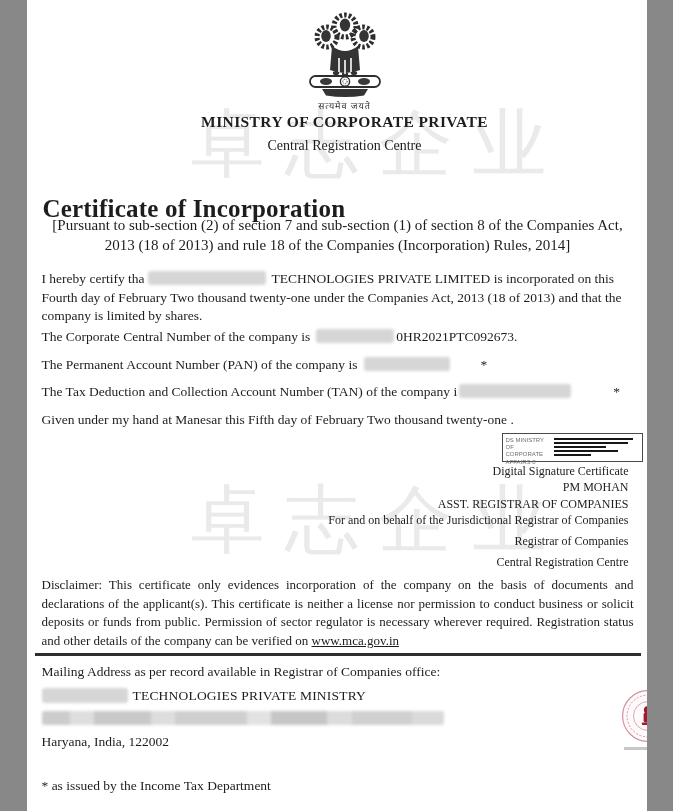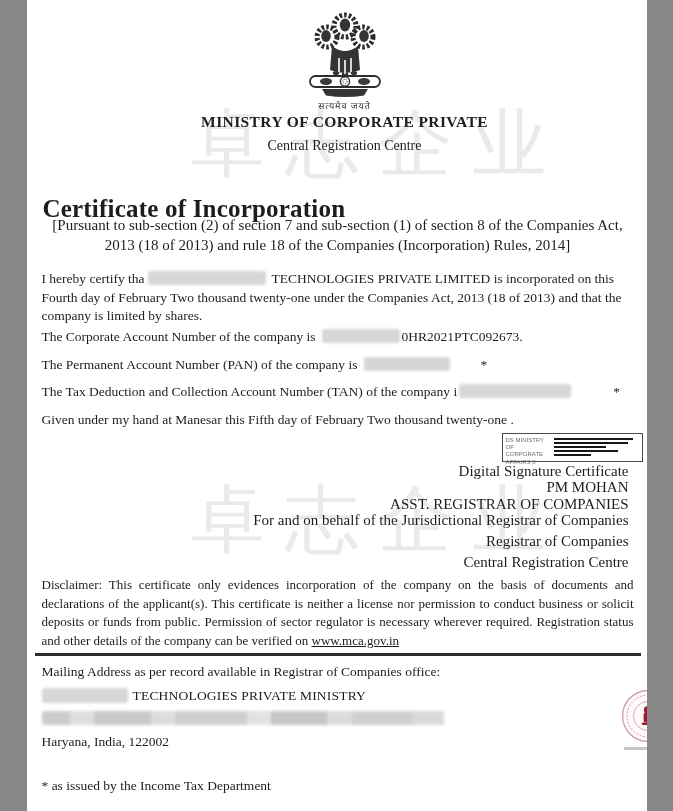--- a/index.html
+++ b/index.html
@@ -56,21 +56,21 @@
   .ds-left{
     width:49px; padding:3px 2px 0 3px; box-sizing:border-box;
     font-family:"Liberation Sans","DejaVu Sans",sans-serif;
     font-size:6px; line-height:1.2; color:#6f6f6f; text-transform:uppercase;
   }
   .ds-right{flex:1; padding:4px 3px 0 2px; display:flex; flex-direction:column; gap:2px;}
   .ds-right i{display:block; height:2px; background:#171717;}
   
   .sigblock{
     position:absolute; top:463px; left:15px; right:18px; z-index:1;
-    text-align:right; font-size:15px; line-height:16.4px;
+    text-align:right; font-size:12px; line-height:16.4px;
   }
   .sigblock .gap{margin-top:4.5px;}
   
   .disclaimer{
     position:absolute; top:576px; left:15px; right:13px; z-index:1;
     font-size:13px; line-height:1.44; text-align:justify; margin:0;
   }
   .link{color:#1c1c1c; text-decoration:underline; cursor:pointer;}
   
   .rule{position:absolute; top:653px; left:8px; right:6px; height:3px; background:#2e2e2e; z-index:1;}
@@ -126,21 +126,21 @@
     <div class="motto">सत्यमेव जयते</div>
     <div class="gov">MINISTRY OF CORPORATE PRIVATE</div>
     <div class="crc">Central Registration Centre</div>
   </div>
 
   <h1 class="title">Certificate of Incorporation</h1>
   <p class="pursuant">[Pursuant to sub-section (2) of section 7 and sub-section (1) of section 8 of the Companies Act, 2013 (18 of 2013) and rule 18 of the Companies (Incorporation) Rules, 2014]</p>
 
   <div class="bodytext">
     <p class="first"><span>I hereby certify tha</span><span class="redact r-name"></span><span>TECHNOLOGIES PRIVATE LIMITED is incorporated on this Fourth day of February Two thousand twenty-one under the Companies Act, 2013 (18 of 2013) and that the company is limited by shares.</span></p>
-    <p><span>The Corporate Account Number of the company is</span><span class="redact r-cin"></span><span>0HR2021PTC092673.</span></p>
+    <p><span>The Corporate Central Number of the company is</span><span class="redact r-cin"></span><span>0HR2021PTC092673.</span></p>
     <p><span>The Permanent Account Number (PAN) of the company is</span><span class="redact r-pan"></span><span class="fn-star star-pan">*</span></p>
     <p><span>The Tax Deduction and Collection Account Number (TAN) of the company i</span><span class="redact r-tan"></span><span class="fn-star star-tan">*</span></p>
     <p>Given under my hand at Manesar this Fifth day of February Two thousand twenty-one .</p>
   </div>
 
   <div class="ds-stamp">
     <div class="ds-left">DS MINISTRY OF CORPORATE AFFAIRS 8</div>
     <div class="ds-right">
       <i style="width:94%"></i>
         <i style="width:88%"></i>

